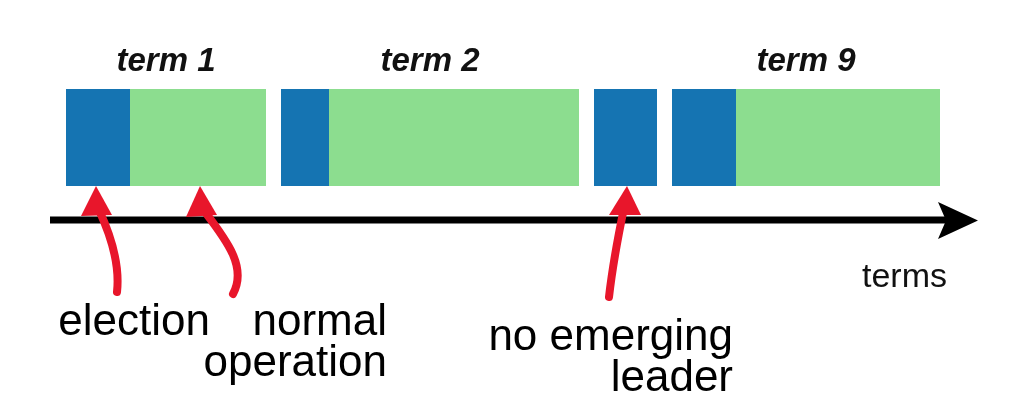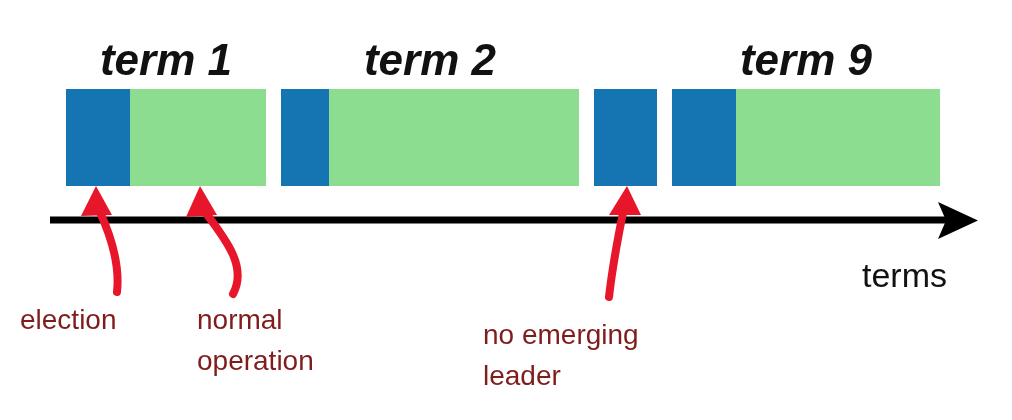--- a/index.html
+++ b/index.html
@@ -31,44 +31,44 @@
     height: 100%;
   }
   .seg-election { background: #1574b2; }
   .seg-operation { background: #8cdd8f; }
 
   
   .term-label {
     position: absolute;
     font-style: italic;
     font-weight: 700;
-    font-size: 44px;
+    font-size: 33px;
     line-height: 36px;
     color: #111111;
     white-space: nowrap;
     text-align: center;
   }
 
   
   #axis-svg, #arrows-svg {
     position: absolute;
     left: 0;
     top: 0;
     width: 1012px;
     height: 420px;
     pointer-events: none;
   }
 
   
   .annotation {
     position: absolute;
-    font-size: 28px;
+    font-size: 44px;
     line-height: 41px;
-    color: #7f1d1d;
-    text-align: left;
+    color: #000000;
+    text-align: right;
     white-space: pre-line;
   }
   #axis-caption {
     position: absolute;
     font-size: 34px;
     line-height: 40px;
     color: #111111;
     white-space: nowrap;
   }
 </style>

